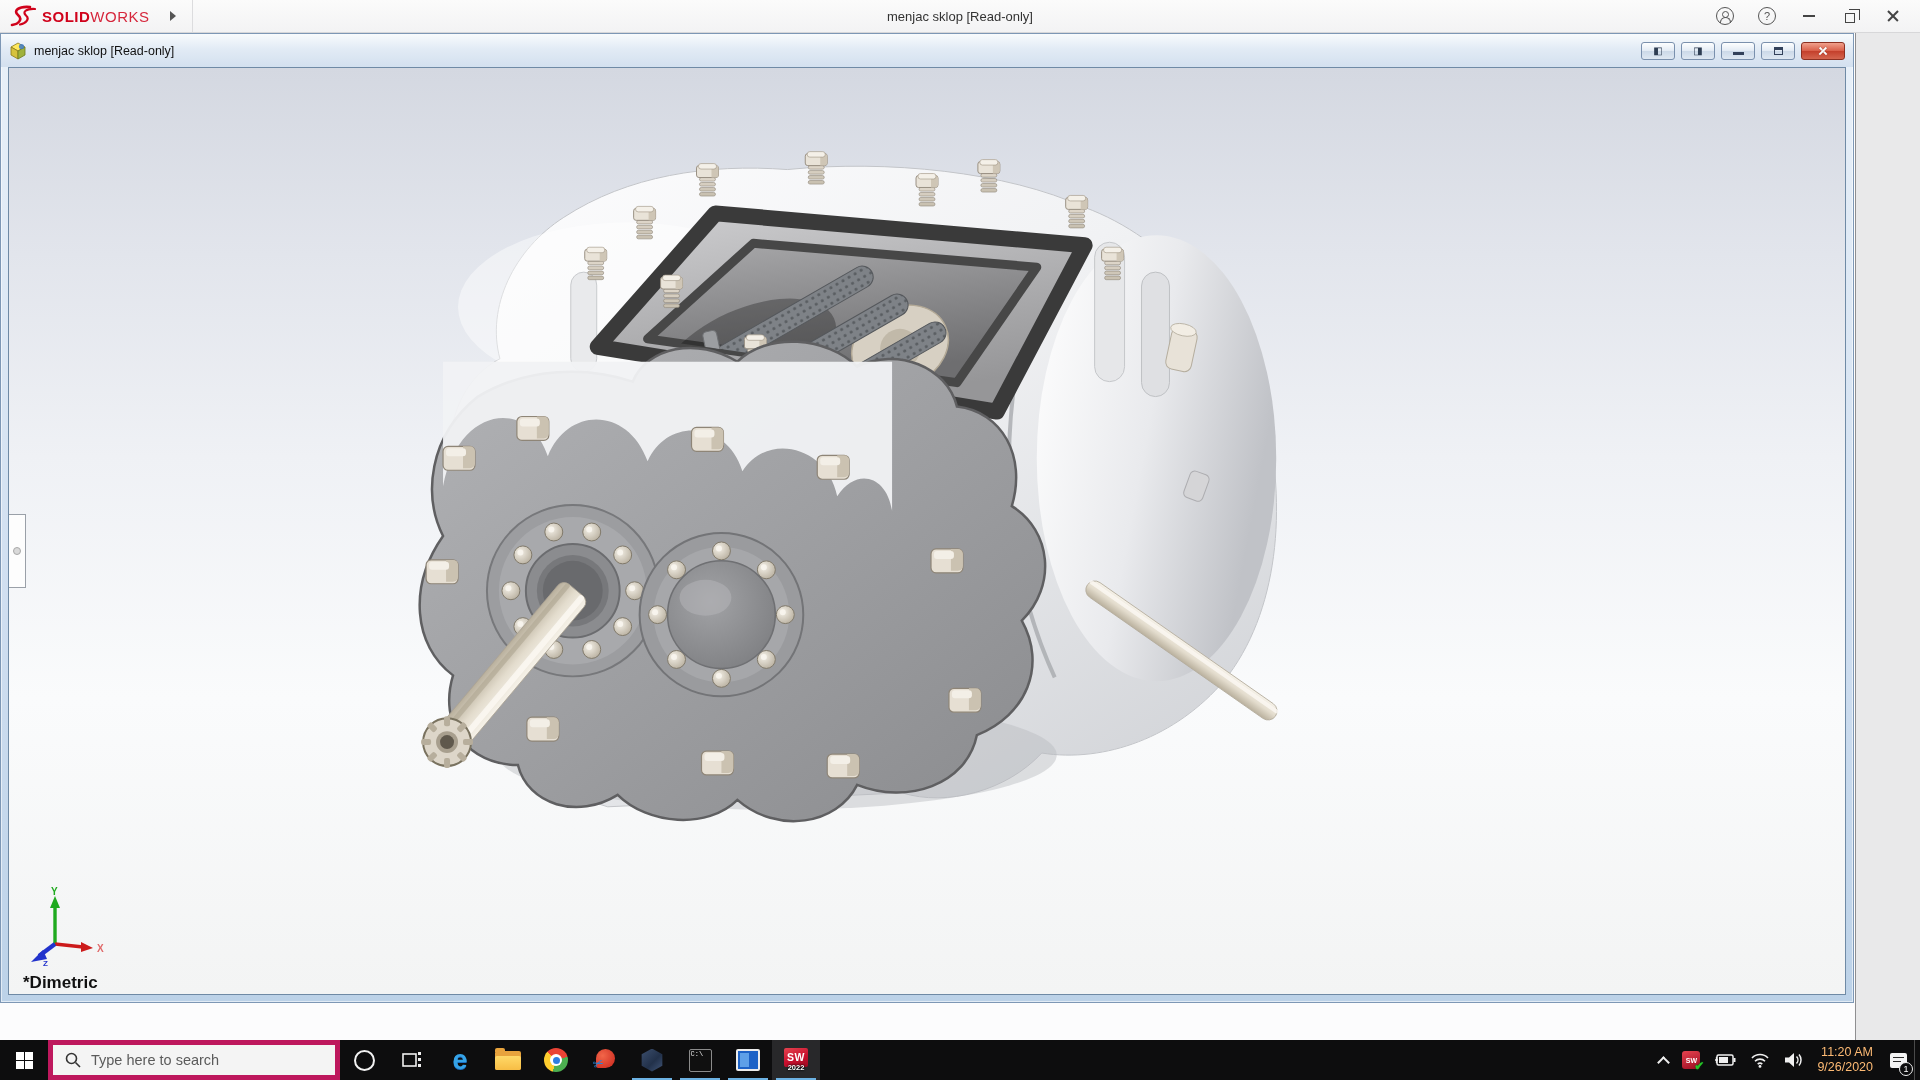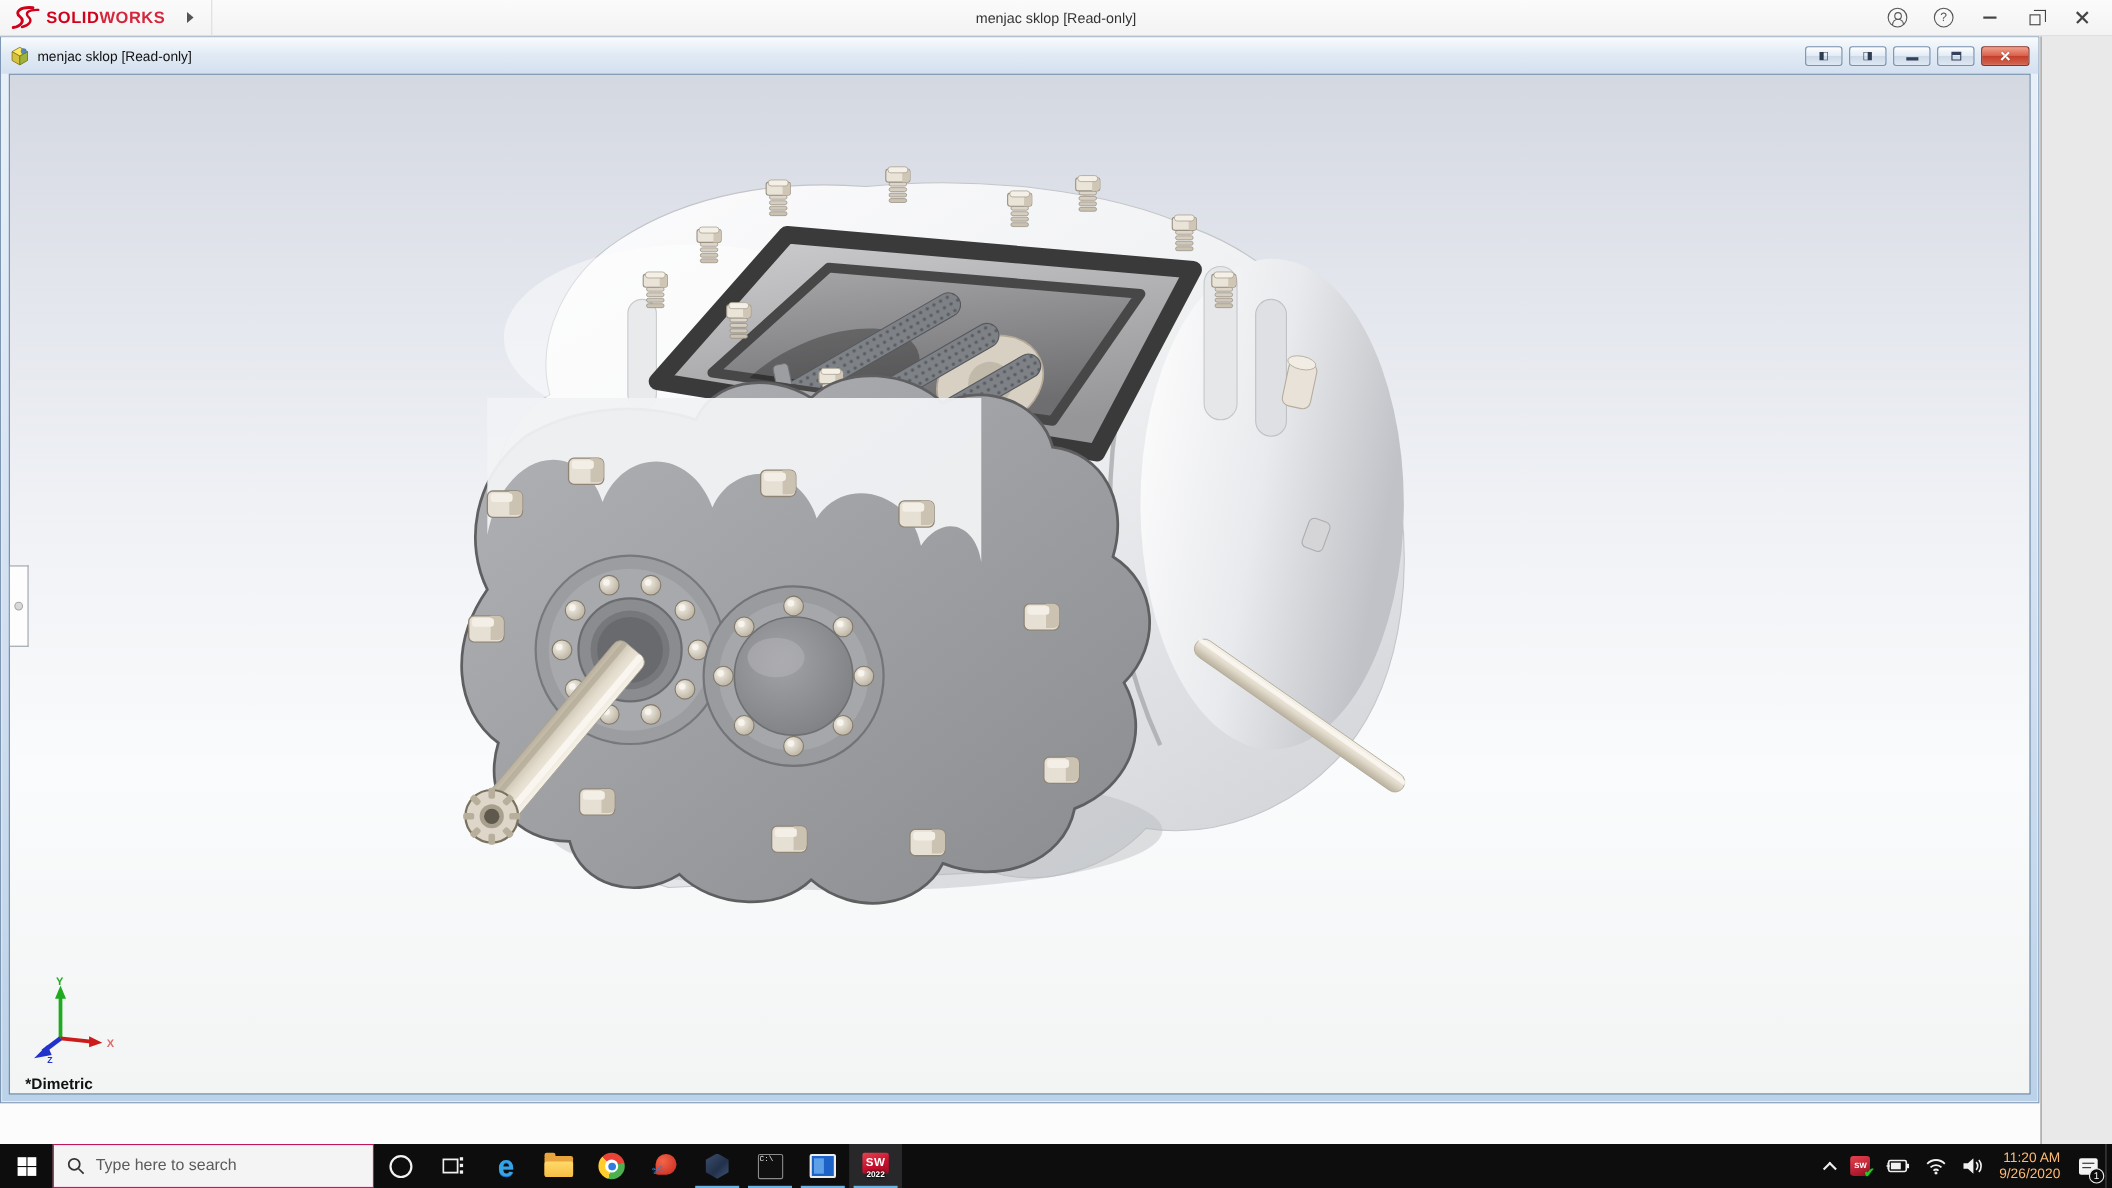--- a/index.html
+++ b/index.html
@@ -4,21 +4,21 @@
 <style>
   * { margin:0; padding:0; box-sizing:border-box; }
   html,body { width:1920px; height:1080px; overflow:hidden; font-family:"Liberation Sans",sans-serif; background:#fff; }
 
   
   .main-titlebar { position:absolute; top:0; left:0; width:1920px; height:33px;
     background:linear-gradient(180deg,#fbfbfb,#f3f3f4); border-bottom:1px solid #d7d7d9; z-index:30; }
   .brand { position:absolute; left:10px; top:0; height:32px; display:flex; align-items:center; gap:6px; }
   .brand-text { color:#d0021b; font-size:15px; letter-spacing:.5px; }
   .brand-text b { font-weight:bold;margin-top:20px; }
-  .brand-text span { font-weight:bold; opacity:.85; }
+  .brand-text span { font-weight:normal; opacity:.85; }
   .brand-arrow { width:0; height:0; border-left:6px solid #555; border-top:5px solid transparent; border-bottom:5px solid transparent; margin-left:14px; }
   .brand-sep { width:1px; height:32px; background:#dcdcde; margin-left:10px; }
   .main-title { position:absolute; top:0; left:0; width:100%; height:32px; display:flex; align-items:center; justify-content:center;
     font-size:13px; color:#333; pointer-events:none; }
   .main-controls { position:absolute; right:10px; top:0; height:32px; display:flex; align-items:center; gap:8px; }
   .mc-btn { width:34px; height:28px; display:flex; align-items:center; justify-content:center; color:#555; }
   .circ-ic { width:18px; height:18px; border:1.6px solid #555; border-radius:50%; display:flex; align-items:center; justify-content:center; font-size:11px; color:#555; position:relative; }
   .person:before { content:""; position:absolute; top:3px; left:5.2px; width:5px; height:5px; border:1.4px solid #555; border-radius:50%; }
   .person:after { content:""; position:absolute; bottom:1.5px; left:3.2px; width:9px; height:5px; border:1.4px solid #555; border-bottom:none; border-radius:6px 6px 0 0; }
   .min-ic { width:12px; height:2px; background:#444; }
@@ -45,37 +45,37 @@
   .x-ic:before { transform:rotate(45deg);} .x-ic:after { transform:rotate(-45deg);}
   .mini-ic { width:11px; height:3px; background:#33415a; margin-top:6px; }
   .restore-doc-ic { width:9px; height:8px; border:1.5px solid #33415a; border-top-width:3px; background:transparent; }
 
   
   .viewport { position:absolute; top:33px; left:7px; right:7px; bottom:7px;
     border:1px solid #6f8aa5;
     background:linear-gradient(180deg,#d4d8e1 0%,#e2e5ec 20%,#eff1f5 42%,#fafbfc 68%,#f3f4f4 100%); }
   .model-svg { position:absolute; top:0; left:0; width:100%; height:100%; }
   .triad { position:absolute; left:18px; bottom:26px; width:92px; height:82px; }
-  .view-label { position:absolute; left:14px; bottom:1px; font-size:14px; font-weight:bold; color:#111; }
+  .view-label { position:absolute; left:14px; bottom:1px; font-size:17px; font-weight:bold; color:#111; }
   .panel-tab { position:absolute; left:0; top:446px; width:17px; height:74px; background:#fdfdfd;
     border:1px solid #9aa0a8; border-left:none; display:flex; align-items:center; justify-content:center; }
   .panel-tab .dot { width:8px; height:8px; border-radius:50%; background:#d9d9d9; border:1px solid #a8a8a8; }
 
   
   .right-gutter { position:absolute; top:33px; left:1855px; width:65px; height:1007px; background:#e9e9ea; border-left:1px solid #8f8f91; z-index:5; }
   .status-strip { position:absolute; top:1003px; left:0; width:1855px; height:37px; background:#fcfcfd; z-index:4; }
 
   
   .taskbar { position:absolute; top:1040px; left:0; width:1920px; height:40px; background:#0d0d0e; display:flex; align-items:stretch; z-index:40; }
   .tb-slot { width:48px; display:flex; align-items:center; justify-content:center; position:relative; }
   .tb-slot.running:after { content:""; position:absolute; bottom:0; left:4px; right:4px; height:2.5px; background:#6cb2e3; }
   .tb-slot.active { background:#28282a; }
   .start-ic { width:17px; height:17px; display:grid; grid-template-columns:8px 8px; grid-template-rows:8px 8px; gap:1px; }
   .start-ic div { background:#fff; }
-  .search-box { width:292px; height:40px; background:#f4f4f4; border:1px solid #be185d; display:flex; align-items:center; padding-left:12px; gap:10px; }
+  .search-box { width:292px; height:40px; background:#f4f4f4; border:5px solid #be185d; display:flex; align-items:center; padding-left:12px; gap:10px; }
   .search-box input { border:none; outline:none; background:transparent; font-size:14.5px; color:#444; width:220px; font-family:"Liberation Sans",sans-serif; }
   .search-box input::placeholder { color:#5b5b5b; opacity:1; }
   .cortana-ic { width:21px; height:21px; border:2.5px solid #f2f2f2; border-radius:50%; }
   .edge-letter { font-size:27px; font-weight:bold; color:#35a3e8; text-shadow:0 1px 0 #1b6fc4; line-height:1; }
   .folder-ic { position:relative; width:26px; height:19px; }
   .folder-ic .back { position:absolute; top:0; left:0; width:26px; height:19px; background:#e8a33d; border-radius:2px; }
   .folder-ic .back:before { content:""; position:absolute; top:-3px; left:0; width:10px; height:4px; background:#e8a33d; border-radius:2px 2px 0 0; }
   .folder-ic .front { position:absolute; left:0; bottom:0; width:26px; height:14px; background:linear-gradient(180deg,#ffd968,#f7bd45); border-radius:2px; }
   .chrome-ic { width:24px; height:24px; border-radius:50%; position:relative;
     background:conic-gradient(from -45deg,#ea4335 0 120deg,#4caf50 120deg 240deg,#ffcd2e 240deg 360deg); }

